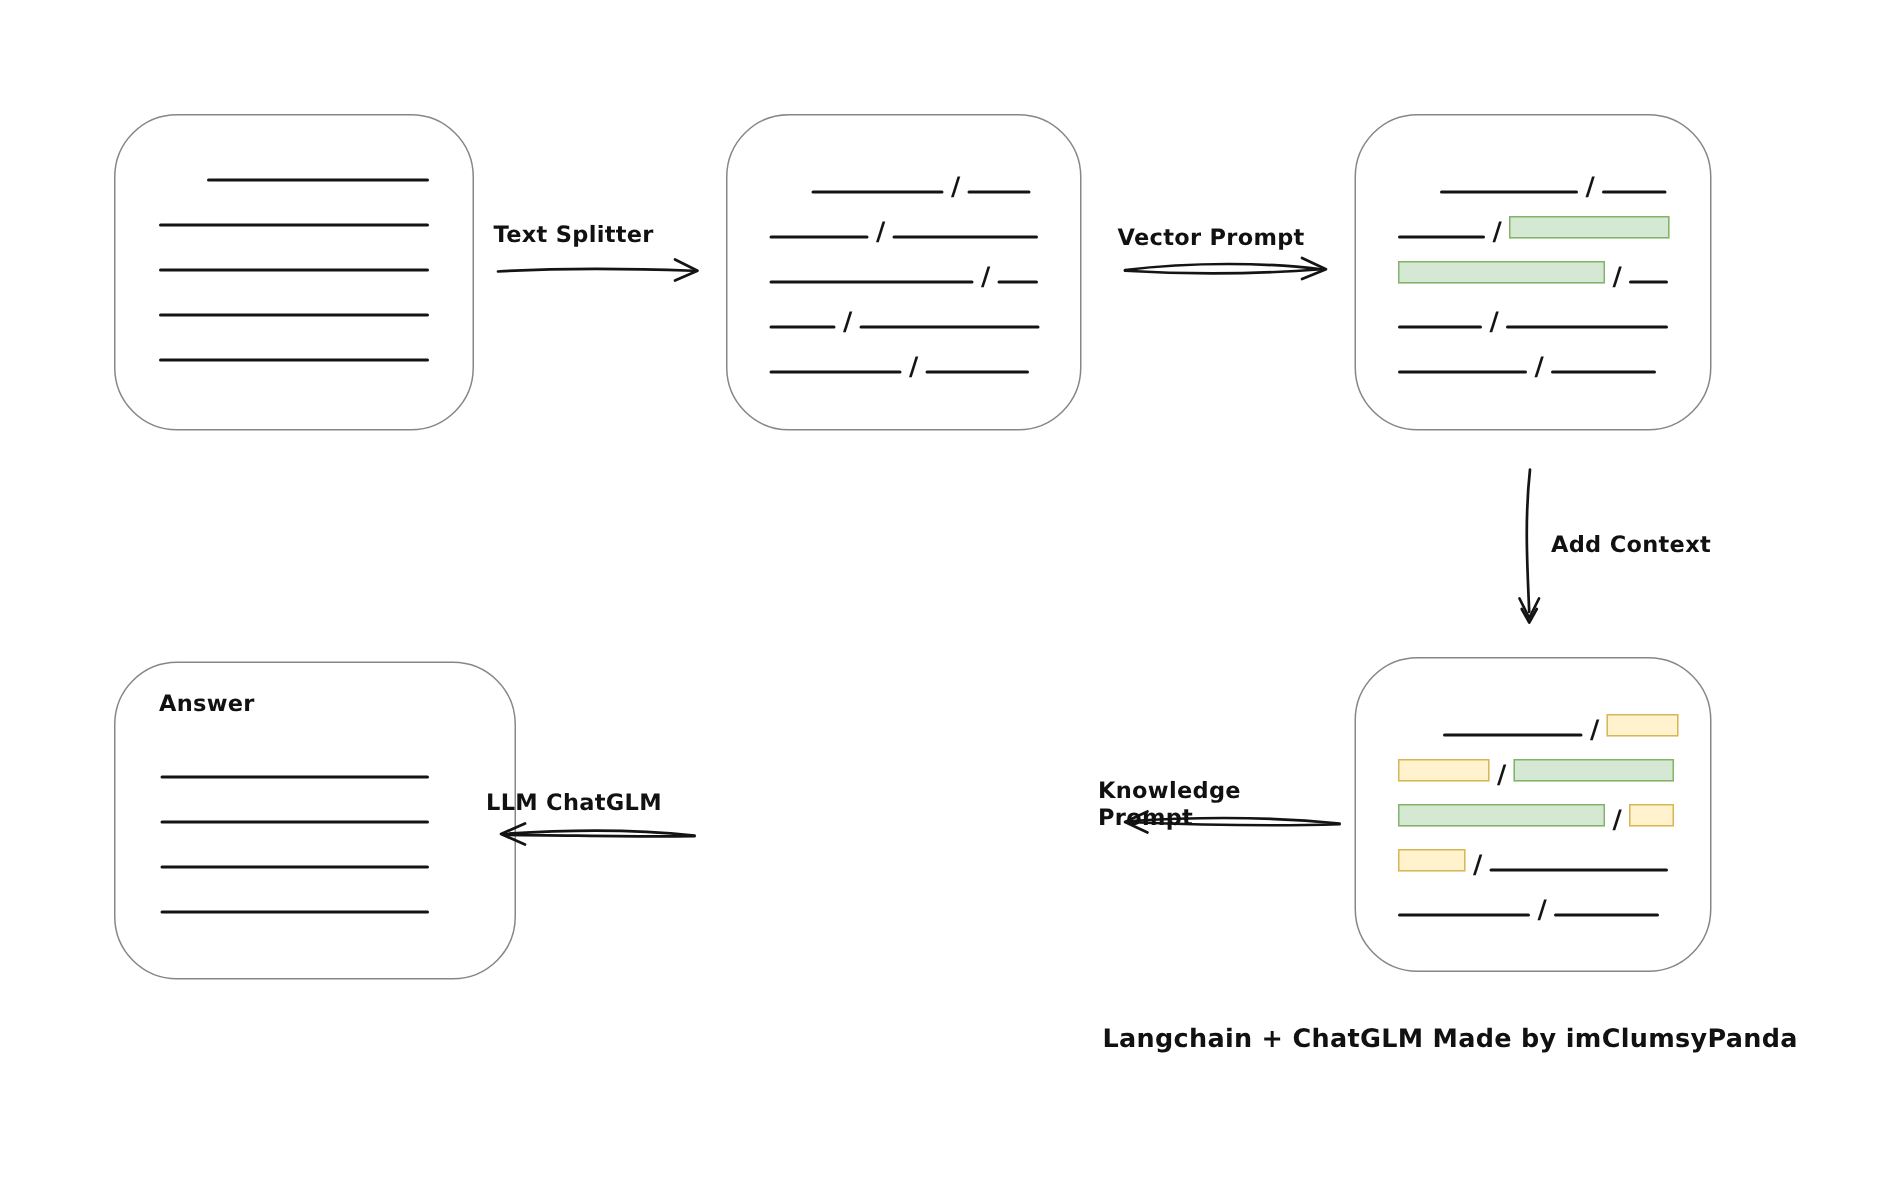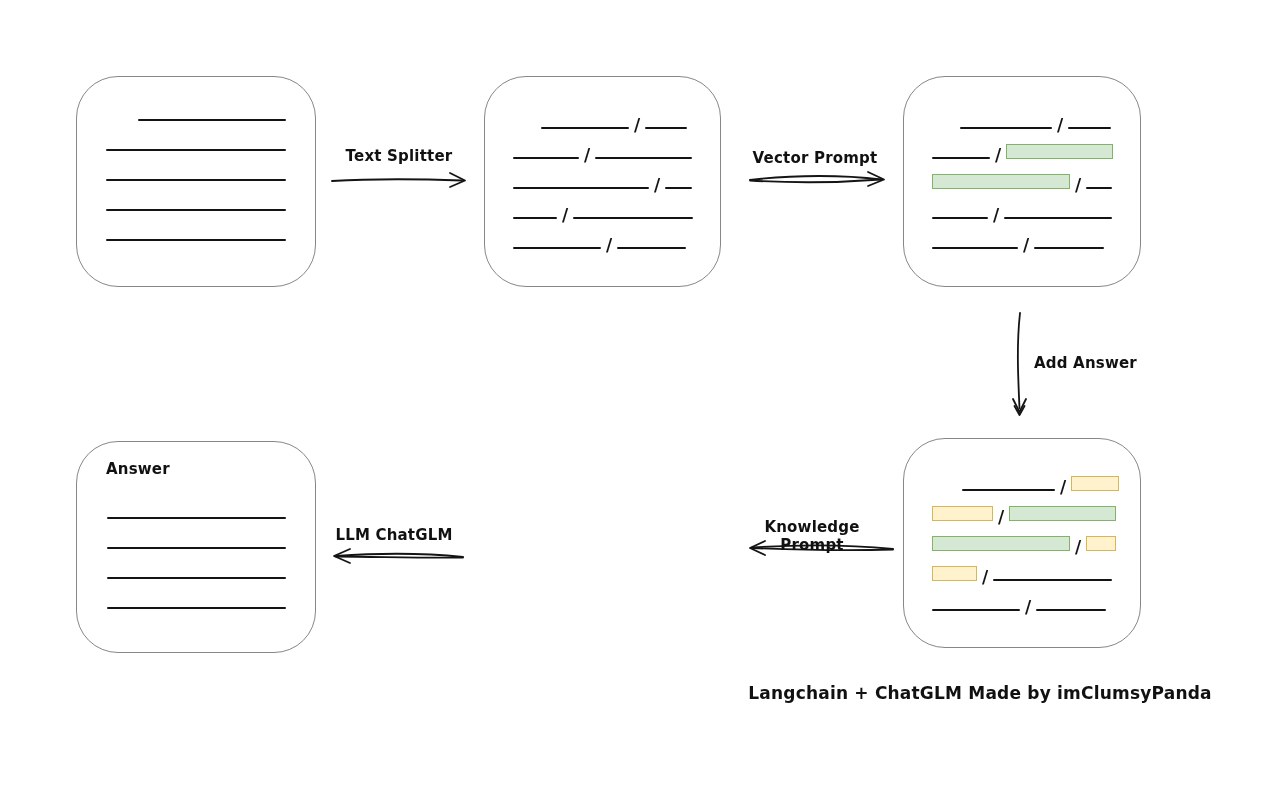--- a/index.html
+++ b/index.html
@@ -16,28 +16,28 @@
   .seg-line{height:2px;background:var(--line,#141414);border-radius:1px;}
   .seg-chunk{height:15px;border:1px solid #999;box-sizing:border-box;}
   .green{background:var(--green-fill,#d5e8d4);border-color:var(--green-border,#82b366);}
   .yellow{background:var(--yellow-fill,#fff2cc);border-color:var(--yellow-border,#d6b656);}
   .red{background:var(--red-fill,#f8cecc);border-color:var(--red-border,#b85450);}
   .slash{
     font-size:17px;font-weight:600;line-height:13px;
     margin:0 5px -3px 5px;color:var(--line,#141414);
   }
   .box-label{position:absolute;font-size:15px;font-weight:600;color:#111;letter-spacing:.2px;}
-  .arrow-label{position:absolute;font-size:15px;font-weight:600;color:#111;text-align:center;letter-spacing:.2px;}
+  .arrow-label{position:absolute;font-size:15px;font-weight:600;color:#111;text-align:left;letter-spacing:.2px;}
   #arrow-layer{position:absolute;left:0;top:0;pointer-events:none;}
   #arrow-layer path,#arrow-layer polyline{
     fill:none;stroke:var(--line,#141414);stroke-width:1.8;
     stroke-linecap:round;stroke-linejoin:round;
   }
   .footer{
-    position:absolute;left:735px;top:683px;width:490px;text-align:center;
+    position:absolute;left:735px;top:683px;width:490px;text-align:left;
     font-size:17px;font-weight:600;color:#111;letter-spacing:.2px;
   }
 </style>
 </head>
 <body>
 
 <div id="canvas">
 
   <div class="box" style="left:76px;top:76px;width:240px;height:211px;">
     <div class="rows" style="left:29px;top:14px;">
@@ -143,21 +143,21 @@
         </div>
         <div class="chunk-row">
           <div class="seg-line" style="width: 88px;"></div>
           <span class="slash">/</span>
           <div class="seg-line" style="width: 70px;"></div>
         </div>
       </div>
   </div>
 
 
-  <div class="box" style="left:76px;top:441px;width:240px;height:212px;">
+  <div class="box" style="left:76px;top:441px;width:268px;height:212px;">
     <div class="box-label" style="left:29px;top:18px;">Answer</div>
     <div class="rows" style="left:30px;top:47px;">
         <div class="chunk-row">
           <div class="seg-line" style="width: 179px;"></div>
         </div>
         <div class="chunk-row">
           <div class="seg-line" style="width: 179px;"></div>
         </div>
         <div class="chunk-row">
           <div class="seg-line" style="width: 179px;"></div>
@@ -190,19 +190,19 @@
     </g>
     <g>
       <path d="M463 557 C 425 553, 385 552.5, 336 556"></path>
       <path d="M463 557.5 C 428 558, 390 557, 336 556.5"></path>
       <polyline points="350,549 334,556 350,563"></polyline>
     </g>
   </svg>
 
   <div class="arrow-label" style="left:329px;top:147px;width:140px;">Text Splitter</div>
   <div class="arrow-label" style="left:745px;top:149px;width:140px;">Vector Prompt</div>
-  <div class="arrow-label" style="left:1034px;top:354px;width:120px;text-align:left;">Add Answer</div>
+  <div class="arrow-label" style="left:1034px;top:354px;width:120px;text-align:left;">Add Context</div>
   <div class="arrow-label" style="left:732px;top:518px;width:160px;">Knowledge Prompt</div>
   <div class="arrow-label" style="left:324px;top:526px;width:140px;">LLM ChatGLM</div>
 
   <div class="footer">Langchain + ChatGLM Made by imClumsyPanda</div>
 
 </div>
 
 </body></html>

